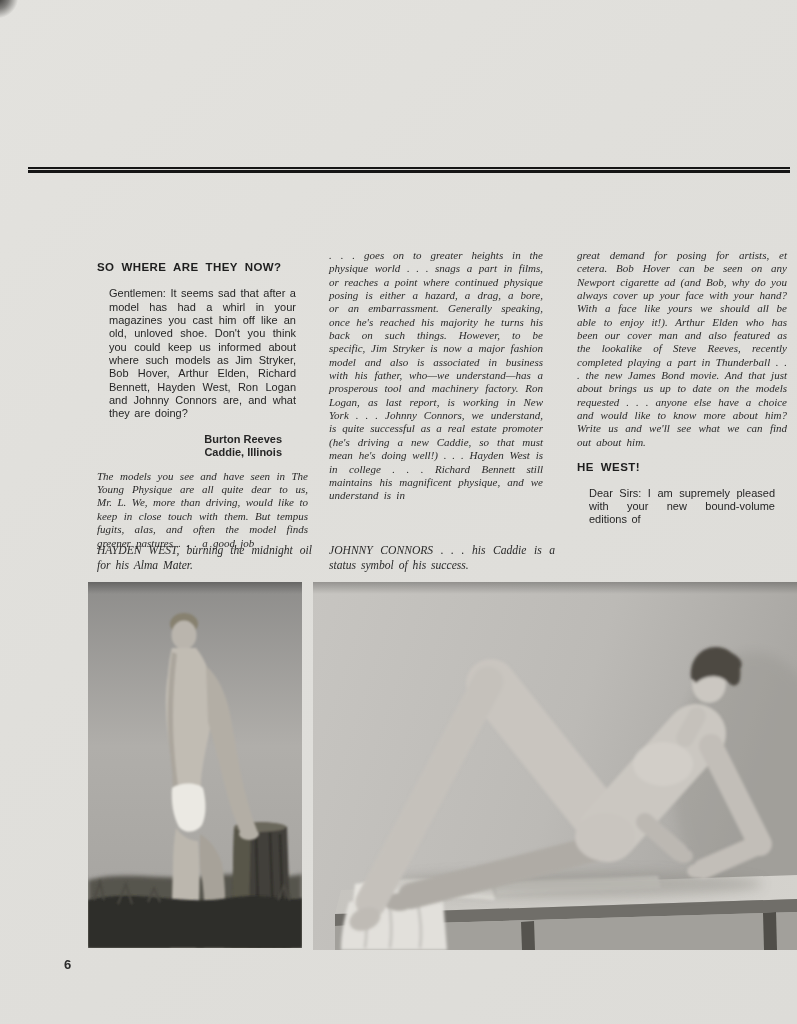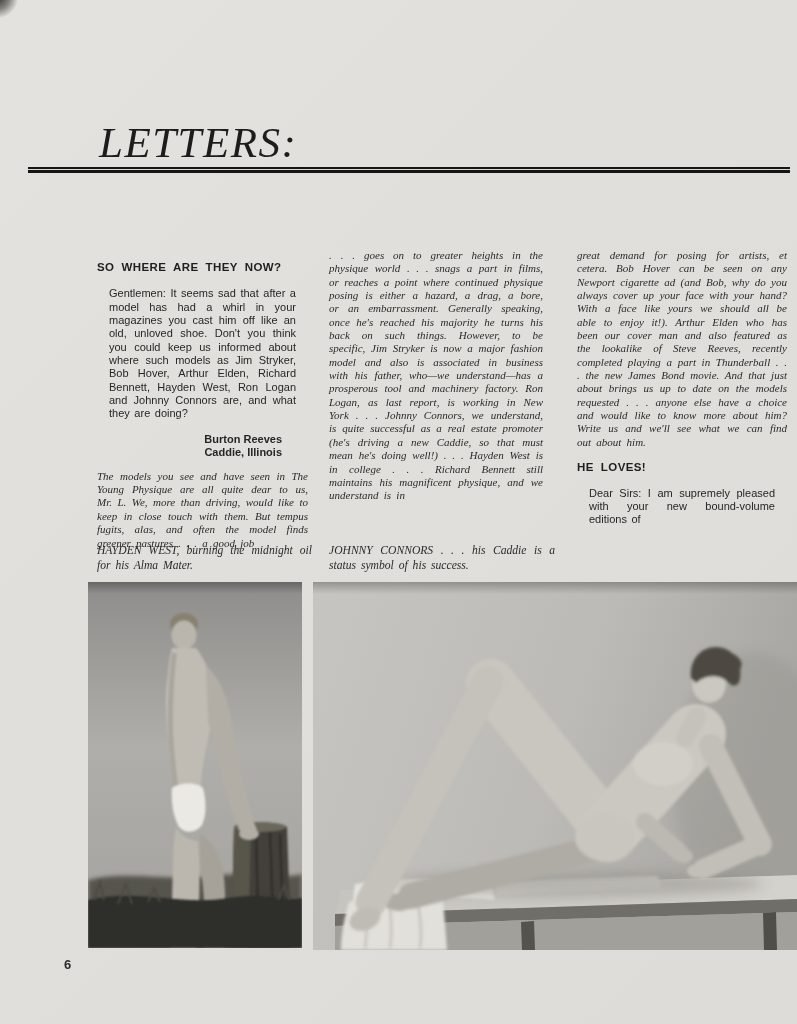--- a/index.html
+++ b/index.html
@@ -62,40 +62,39 @@
     position:absolute;left:64px;top:957px;
     font-weight:bold;font-size:13px;color:#2b2b2b;
   }
 </style>
 </head>
 <body>
 
 <div class="paper">
   <div class="corner-speck"></div>
 
-  <div class="masthead-title">LETTERS:</div>
   <div class="masthead-rule"></div>
 
   <div class="col col-1">
     <div class="letter-heading">SO WHERE ARE THEY NOW?</div>
     <p class="letter-body">Gentlemen: It seems sad that after a model has had a whirl in your magazines you cast him off like an old, unloved shoe. Don't you think you could keep us informed about where such models as Jim Stryker, Bob Hover, Arthur Elden, Richard Bennett, Hayden West, Ron Logan and Johnny Connors are, and what they are doing?</p>
     <div class="signature">
       <div>Burton Reeves</div>
       <div>Caddie, Illinois</div>
     </div>
     <p class="editor-reply">The models you see and have seen in The Young Physique are all quite dear to us, Mr. L. We, more than driving, would like to keep in close touch with them. But tempus fugits, alas, and often the model finds greener pastures . . . a good job</p>
   </div>
 
   <div class="col col-2">
     <p class="editor-reply">. . . goes on to greater heights in the physique world . . . snags a part in films, or reaches a point where continued physique posing is either a hazard, a drag, a bore, or an embarrassment. Generally speaking, once he's reached his majority he turns his back on such things. However, to be specific, Jim Stryker is now a major fashion model and also is associated in business with his father, who—we understand—has a prosperous tool and machinery factory. Ron Logan, as last report, is working in New York . . . Johnny Connors, we understand, is quite successful as a real estate promoter (he's driving a new Caddie, so that must mean he's doing well!) . . . Hayden West is in college . . . Richard Bennett still maintains his magnificent physique, and we understand is in</p>
   </div>
 
   <div class="col col-3">
     <p class="editor-reply">great demand for posing for artists, et cetera. Bob Hover can be seen on any Newport cigarette ad (and Bob, why do you always cover up your face with your hand? With a face like yours we should all be able to enjoy it!). Arthur Elden who has been our cover man and also featured as the lookalike of Steve Reeves, recently completed playing a part in Thunderball . . . the new James Bond movie. And that just about brings us up to date on the models requested . . . anyone else have a choice and would like to know more about him? Write us and we'll see what we can find out about him.</p>
-    <div class="letter-heading second">HE LOVES!</div>
+    <div class="letter-heading second">HE WEST!</div>
     <p class="letter-body">Dear Sirs: I am supremely pleased with your new bound-volume editions of</p>
   </div>
 
   <div class="caption caption-left">HAYDEN WEST, burning the midnight oil for his Alma Mater.</div>
   <div class="caption caption-right">JOHNNY CONNORS . . . his Caddie is a status symbol of his success.</div>
 
   <div class="photo photo-left">
     <svg viewBox="0 0 214 366" role="img" aria-label="Black-and-white photo of Hayden West posing outdoors beside a tree stump against the sky">
       <defs>
         <linearGradient id="skyL" x1="0" y1="0" x2="0" y2="1">

